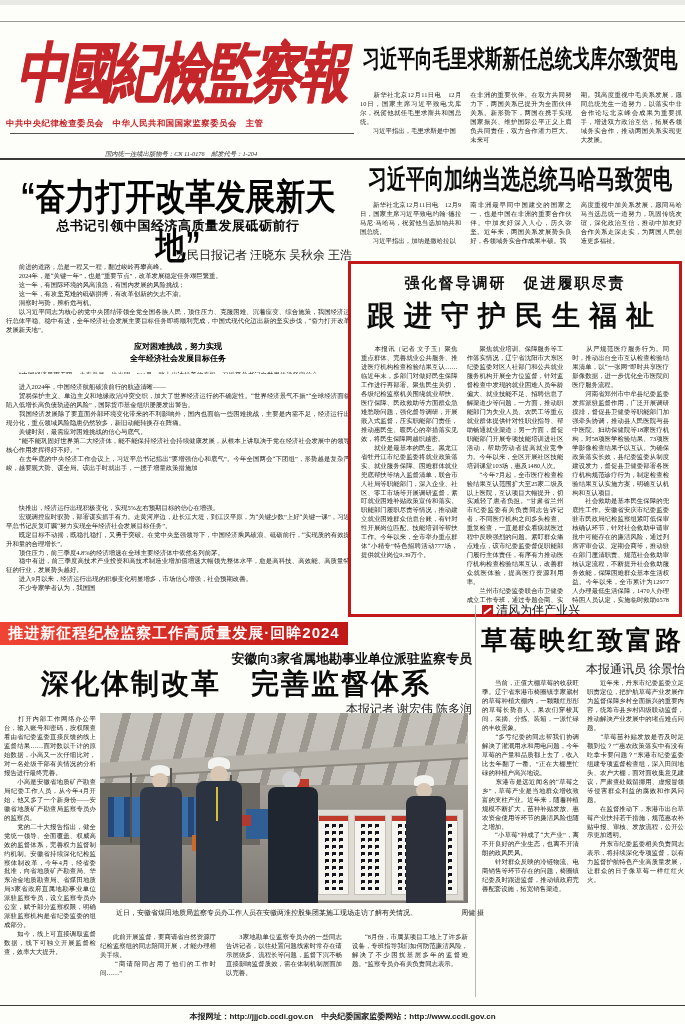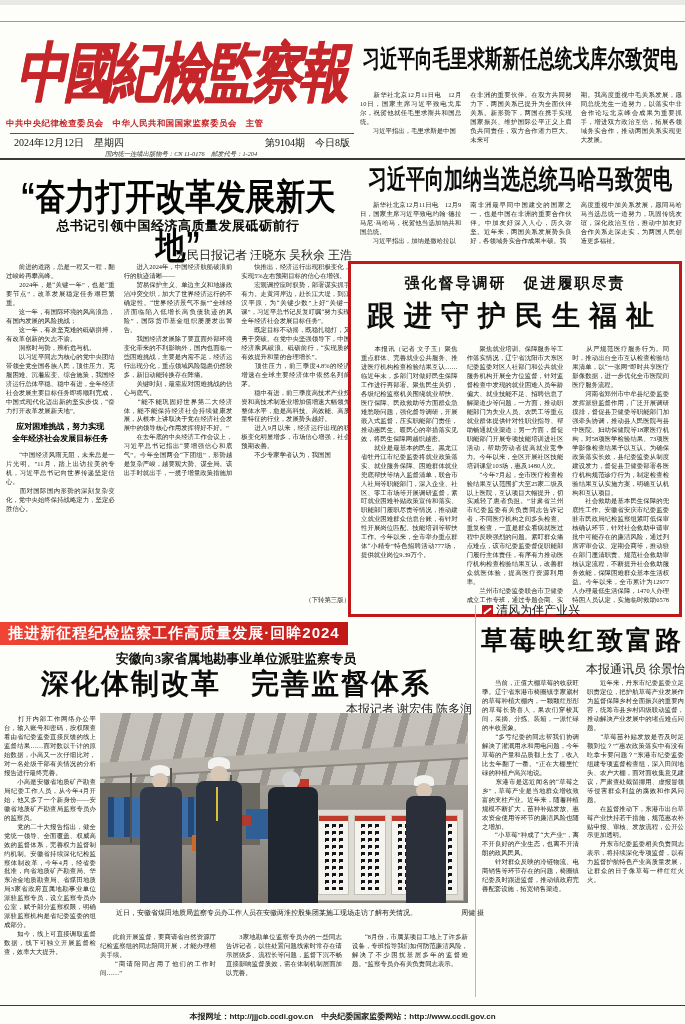--- a/index.html
+++ b/index.html
@@ -84,24 +84,20 @@
 </head>
 <body>
 
 <div class="page">
 
   <div class="hairline" style="left:0;top:16px;width:685px;"></div>
 
   <div class="mast-title">中國紀檢監察報</div>
   <div class="mast-super">中共中央纪律检查委员会　中华人民共和国国家监察委员会　主管</div>
   <div class="hairline" style="left:10px;top:128px;width:344px;background:#555;"></div>
-  <div class="mast-daterow">
-    <span>2024年12月12日　星期四</span>
-    <span>第9104期　今日8版</span>
-  </div>
   <div class="mast-serial">国内统一连续出版物号：CN 11-0176　邮发代号：1-204</div>
   <div class="rule" style="left:0;top:153px;width:685px;height:2px;"></div>
 
   <div class="abs head-serif squeeze" style="left:358px;top:42px;width:324px;font-size:17.5px;letter-spacing:0;">习近平向毛里求斯新任总统戈库尔致贺电</div>
   <div class="cols" style="left:360px;top:86px;width:322px;height:62px;gap:9px;">
     <div class="col para">　　新华社北京12月11日电　12月10日，国家主席习近平致电戈库尔，祝贺他就任毛里求斯共和国总统。
 　　习近平指出，毛里求斯是中国</div>
     <div class="col lead">在非洲的重要伙伴。在双方共同努力下，两国关系已提升为全面伙伴关系。新形势下，两国在携手实现国家振兴、维护国际公平正义上肩负共同责任，双方合作潜力巨大、未来可</div>
     <div class="col lead">期。我高度重视中毛关系发展，愿同总统先生一道努力，以落实中非合作论坛北京峰会成果为重要抓手，增进双方政治互信，拓展各领域务实合作，推动两国关系实现更大发展。</div>
   </div>
@@ -110,21 +106,21 @@
   <div class="cols" style="left:360px;top:196px;width:322px;height:58px;gap:9px;">
     <div class="col para">　　新华社北京12月11日电　12月9日，国家主席习近平致电约翰·德拉马尼·马哈马，祝贺他当选加纳共和国总统。
 　　习近平指出，加纳是撒哈拉以</div>
     <div class="col lead">南非洲最早同中国建交的国家之一，也是中国在非洲的重要合作伙伴。中加友好深入人心，历久弥坚。近年来，两国关系发展势头良好，各领域务实合作成果丰硕。我</div>
     <div class="col lead">高度重视中加关系发展，愿同马哈马当选总统一道努力，巩固传统友谊，深化政治互信，推动中加友好合作关系走深走实，为两国人民创造更多福祉。</div>
   </div>
 
   <div class="abs sans" style="left:2px;top:168px;width:352px;font-size:30px;font-weight:900;text-align:center;transform:scaleY(1.2);transform-origin:top center;color:#050505;">“奋力打开改革发展新天地”</div>
   <div class="abs head-serif" style="left:4px;top:212px;width:348px;font-size:13px;letter-spacing:.5px;">总书记引领中国经济高质量发展砥砺前行</div>
   <div class="abs byline" style="left:4px;top:242px;width:348px;">人民日报记者 汪晓东 吴秋余 王浩</div>
-  <div class="cols" style="left:6px;top:258px;width:344px;height:352px;gap:9px;">
+  <div class="cols" style="left:6px;top:258px;width:344px;height:352px;gap:9px;flex-direction:column;">
     <div class="col">
       <div class="para">　　前进的道路，总是一程又一程，翻过峻岭再攀高峰。
 　　2024年，是“关键一年”，也是“重要节点”，改革发展稳定任务艰巨繁重。
 　　这一年，有国际环境的风高浪急，有国内发展的风险挑战；
 　　这一年，有攻坚克难的砥砺拼搏，有改革创新的矢志不渝。
 　　洞察时与势，辨析危与机。
 　　以习近平同志为核心的党中央团结带领全党全国各族人民，顶住压力、克服困难、沉着应变、综合施策，我国经济运行总体平稳、稳中有进，全年经济社会发展主要目标任务即将顺利完成，中国式现代化迈出新的坚实步伐，“奋力打开改革发展新天地”。</div>
       <div class="subhead">应对困难挑战，努力实现
 全年经济社会发展目标任务</div>
       <div class="para">　　“中国经济风雨无阻，未来总是一片光明。”11月，踏上出访拉美的专机，习近平总书记向世界传递坚定信心。
@@ -158,21 +154,21 @@
 　　“今年7月起，全市医疗检查检验结果互认范围扩大至25家二级及以上医院，互认项目大幅提升，切实减轻了患者负担。”甘肃省兰州市纪委监委有关负责同志告诉记者，不同医疗机构之间多头检查、重复检查，一直是群众看病就医过程中反映强烈的问题。紧盯群众痛点难点，该市纪委监委督促职能部门履行主体责任，有序有力推动医疗机构检查检验结果互认，改善群众就医体验，提高医疗资源利用率。
 　　兰州市纪委监委联合市卫健委成立工作专班，通过专题会商、实地走访等方式，紧盯8个方面24项重点任务，持续加强监督检查。</div>
       <div class="col para">　　从严规范医疗服务行为。同时，推动出台全市互认检查检验结果清单，以“一张网”即时共享医疗影像数据，进一步优化全市医院间医疗服务流程。
 　　河南省郑州市中牟县纪委监委发挥派驻监督作用，广泛开展调研摸排，督促县卫健委等职能部门加强牵头协调，推动县人民医院与县中医院、妇幼保健院等18家医疗机构，对58项医学检验结果、73项医学影像检查结果予以互认。为确保政策落实长效，县纪委监委从制度建设发力，督促县卫健委部署各医疗机构规范诊疗行为，制定检查检验结果互认实施方案，明确互认机构和互认项目。
 　　社会救助是基本民生保障的兜底性工作。安徽省安庆市纪委监委驻市民政局纪检监察组紧盯低保审核确认环节，针对社会救助申请审批中可能存在的廉洁风险，通过列席评审会议、定期会商等，推动驻在部门厘清职责、规范社会救助审核认定流程，不断提升社会救助服务效能，保障困难群众基本生活权益。今年以来，全市累计为12977人办理最低生活保障，1470人办理特困人员认定，实施临时救助6578人次。</div>
     </div>
   </div>
 
   <div class="banner">推进新征程纪检监察工作高质量发展·回眸2024</div>
 
-  <div class="abs kicker" style="left:0;top:645px;width:472px;font-size:13px;font-weight:bold;">安徽向3家省属地勘事业单位派驻监察专员</div>
+  <div class="abs kicker" style="left:0;top:645px;width:472px;font-size:13px;font-weight:bold;text-align:right;">安徽向3家省属地勘事业单位派驻监察专员</div>
   <div class="abs head-serif" style="left:0;top:660px;width:472px;font-size:28px;letter-spacing:2px;">深化体制改革　完善监督体系</div>
   <div class="abs byline" style="left:0;top:696px;width:472px;">本报记者 谢宏伟 陈多润</div>
   <div class="abs para" style="left:4px;top:710px;width:92px;height:282px;">　　打开内部工作网络办公平台，输入账号和密码，按权限查看由省纪委监委直接反馈的线上监督结果……面对数以千计的原始数据，小高又一次仔细比对，对一名处级干部有关情况的分析报告进行最终完善。
 　　小高是安徽省地质矿产勘查局纪委工作人员，从今年4月开始，他又多了一个新身份——安徽省地质矿产勘查局监察专员办的监察员。
 　　党的二十大报告指出，健全党统一领导、全面覆盖、权威高效的监督体系，完善权力监督制约机制。安徽省持续深化纪检监察体制改革，今年4月，经省委批准，向省地质矿产勘查局、华东冶金地质勘查局、省煤田地质局3家省政府直属地勘事业单位派驻监察专员，设立监察专员办公室，赋予部分监察权限，明确派驻监察机构是省纪委监委的组成部分。
 　　如今，线上可直接调取监督数据，线下可独立开展监督检查，效率大大提升。</div>
 
   <div class="photo">
     <div class="beams"></div>
     <div class="beam-h"></div>

